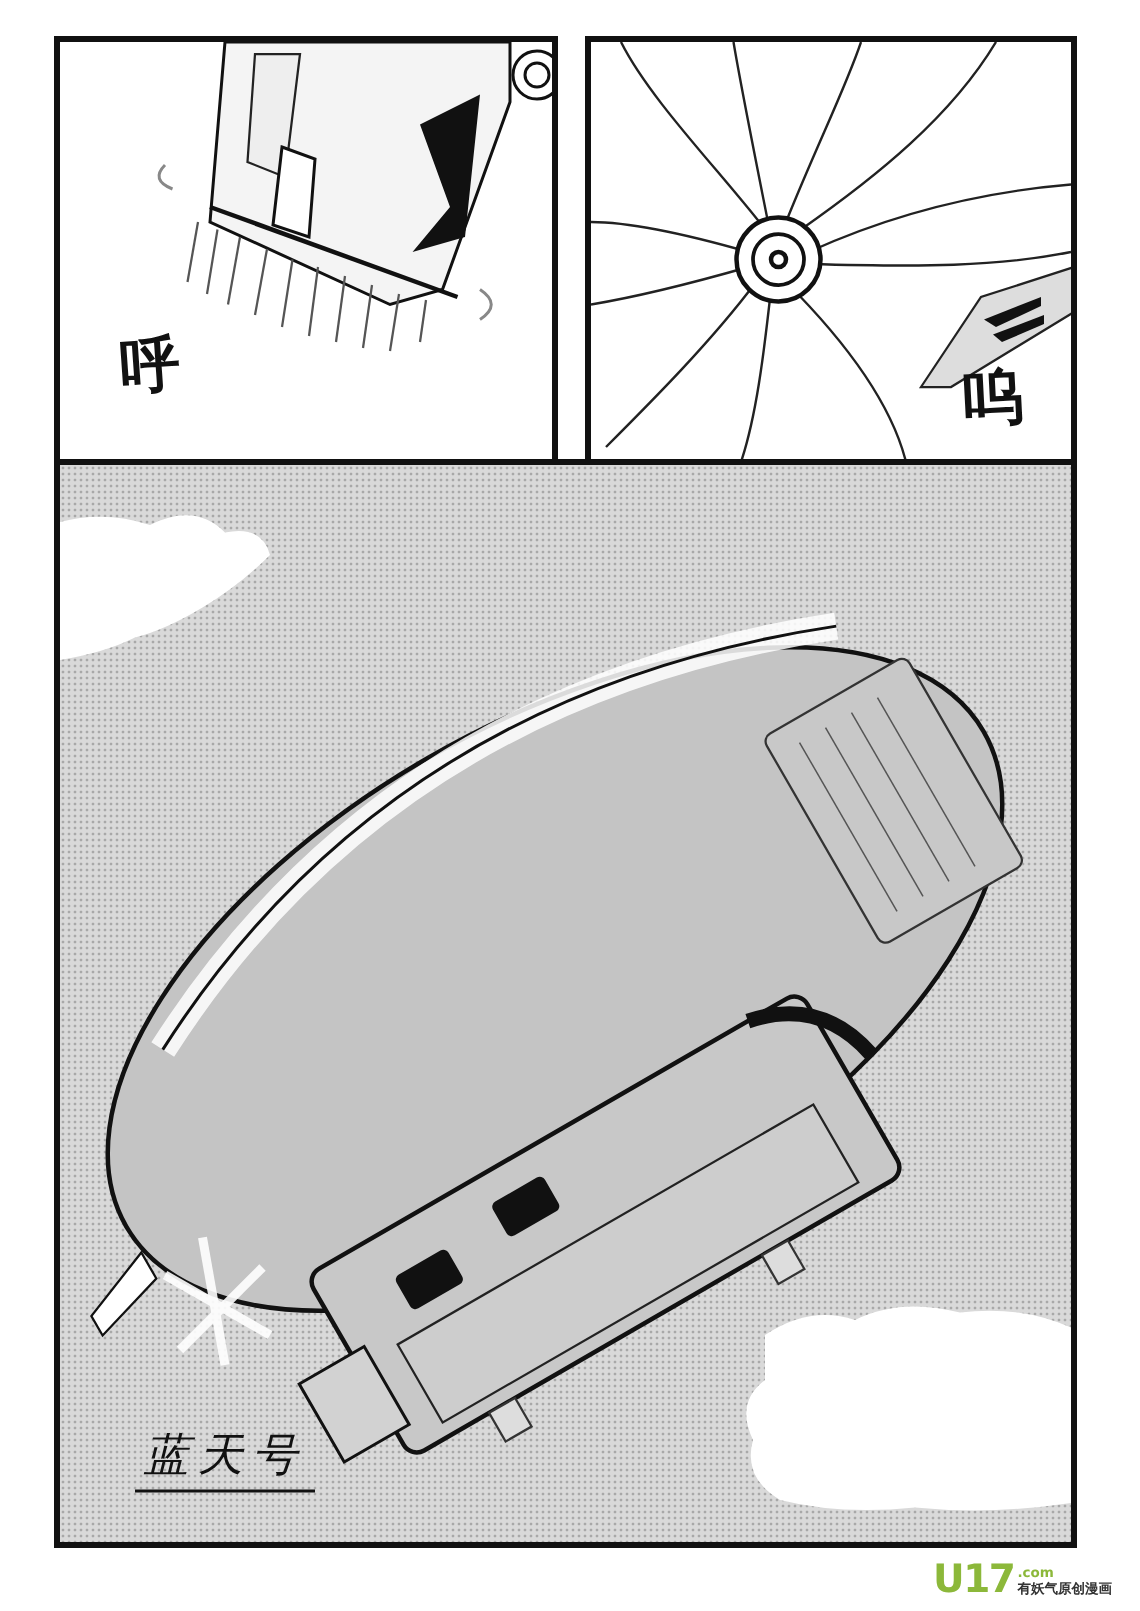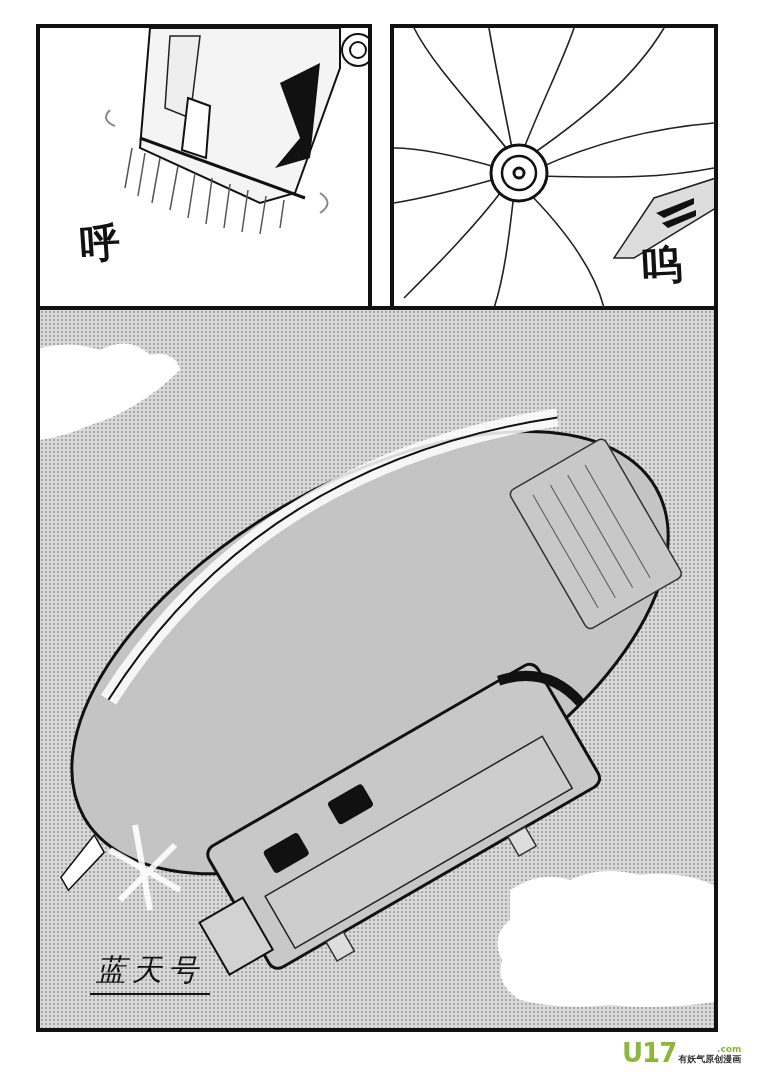--- a/index.html
+++ b/index.html
@@ -11,21 +11,21 @@
       background-color:#d9d9d9;
       background-image:radial-gradient(#a8a8a8 0.9px, transparent 1.1px);
       background-size:4px 4px;}
   .sfx{position:absolute;font-size:40px;font-weight:bold;color:#111;font-family:"DejaVu Serif",serif;}
   #sfx1{left:40px;top:188px;transform:rotate(-4deg);}
   #sfx2{left:248px;top:210px;transform:rotate(-3deg);}
   .caption{position:absolute;left:50px;top:640px;font-size:30px;color:#111;letter-spacing:6px;
            border-bottom:2px solid #111;padding:0 6px 2px 6px;font-style:italic;}
   .watermark{position:absolute;left:622px;top:1042px;display:flex;align-items:flex-end;gap:2px;}
   .wm-logo{font-family:"DejaVu Sans",sans-serif;font-weight:bold;font-size:26px;color:#8cb83a;line-height:22px;letter-spacing:-1px;}
-  .wm-right{display:flex;flex-direction:column;line-height:10px;align-items:flex-end;}
+  .wm-right{display:flex;flex-direction:column;line-height:10px;}
   .wm-com{font-family:"DejaVu Sans",sans-serif;font-size:9px;color:#8cb83a;font-weight:bold;}
   .wm-tag{font-family:Liberation Sans, sans-serif;font-size:9px;color:#333;font-weight:bold;white-space:nowrap;}
   svg{position:absolute;left:0;top:0;}
 </style>
 </head>
 <body>
 
 <div class="panel" id="p1">
   <svg width="330" height="280" viewBox="0 0 330 280">
     <polygon points="110,0 300,0 300,40 255,165 220,175 100,120 110,0" fill="#f4f4f4" stroke="#111" stroke-width="2"></polygon>

